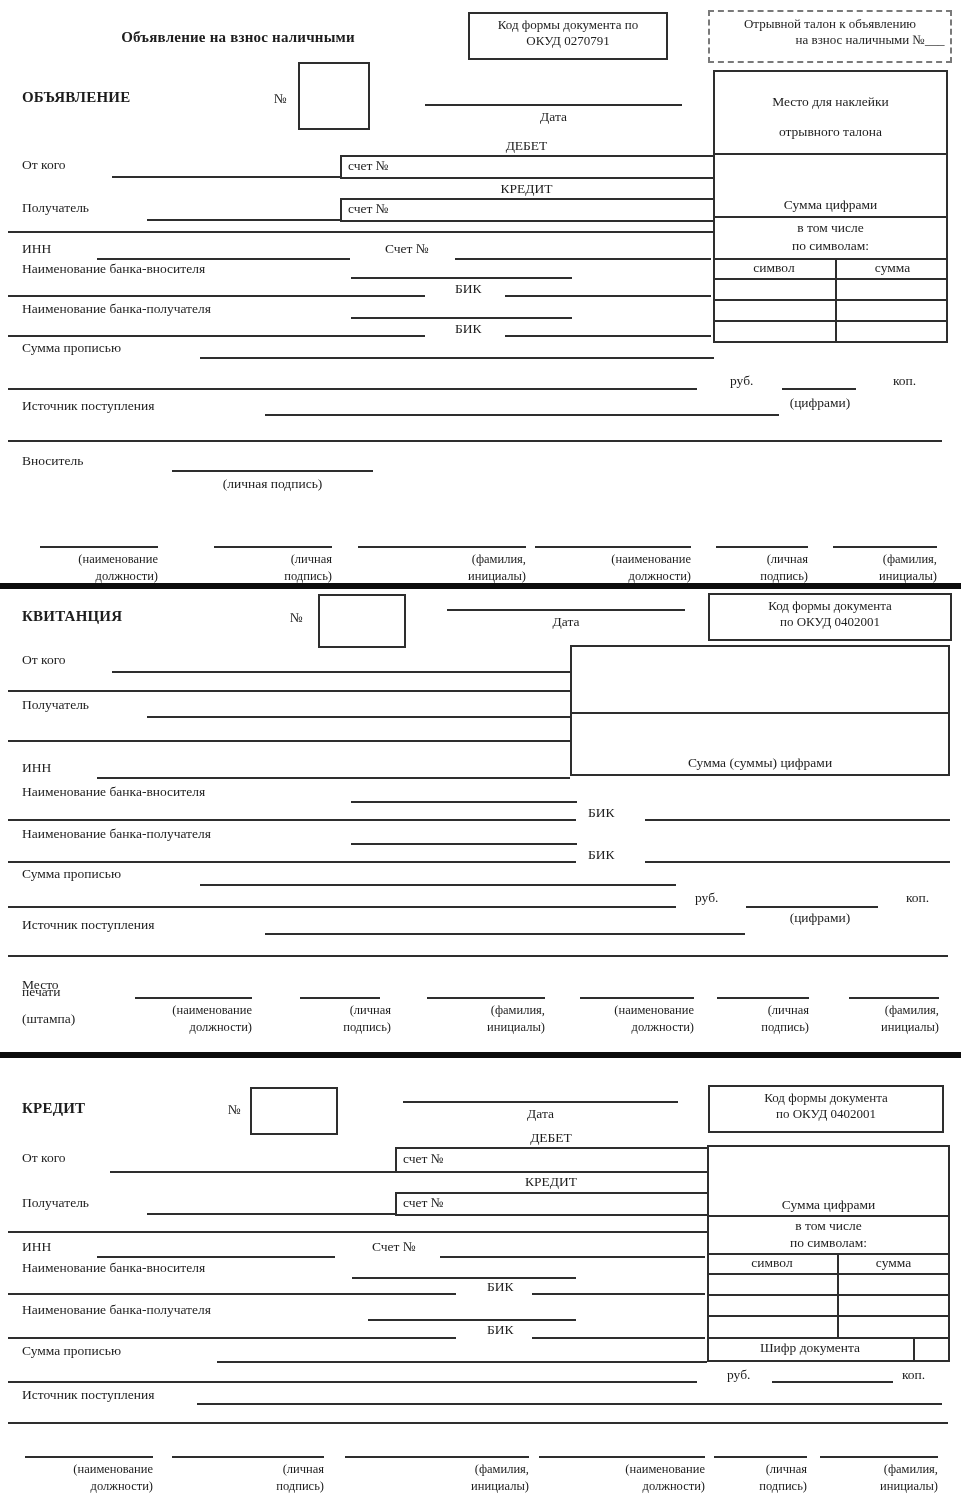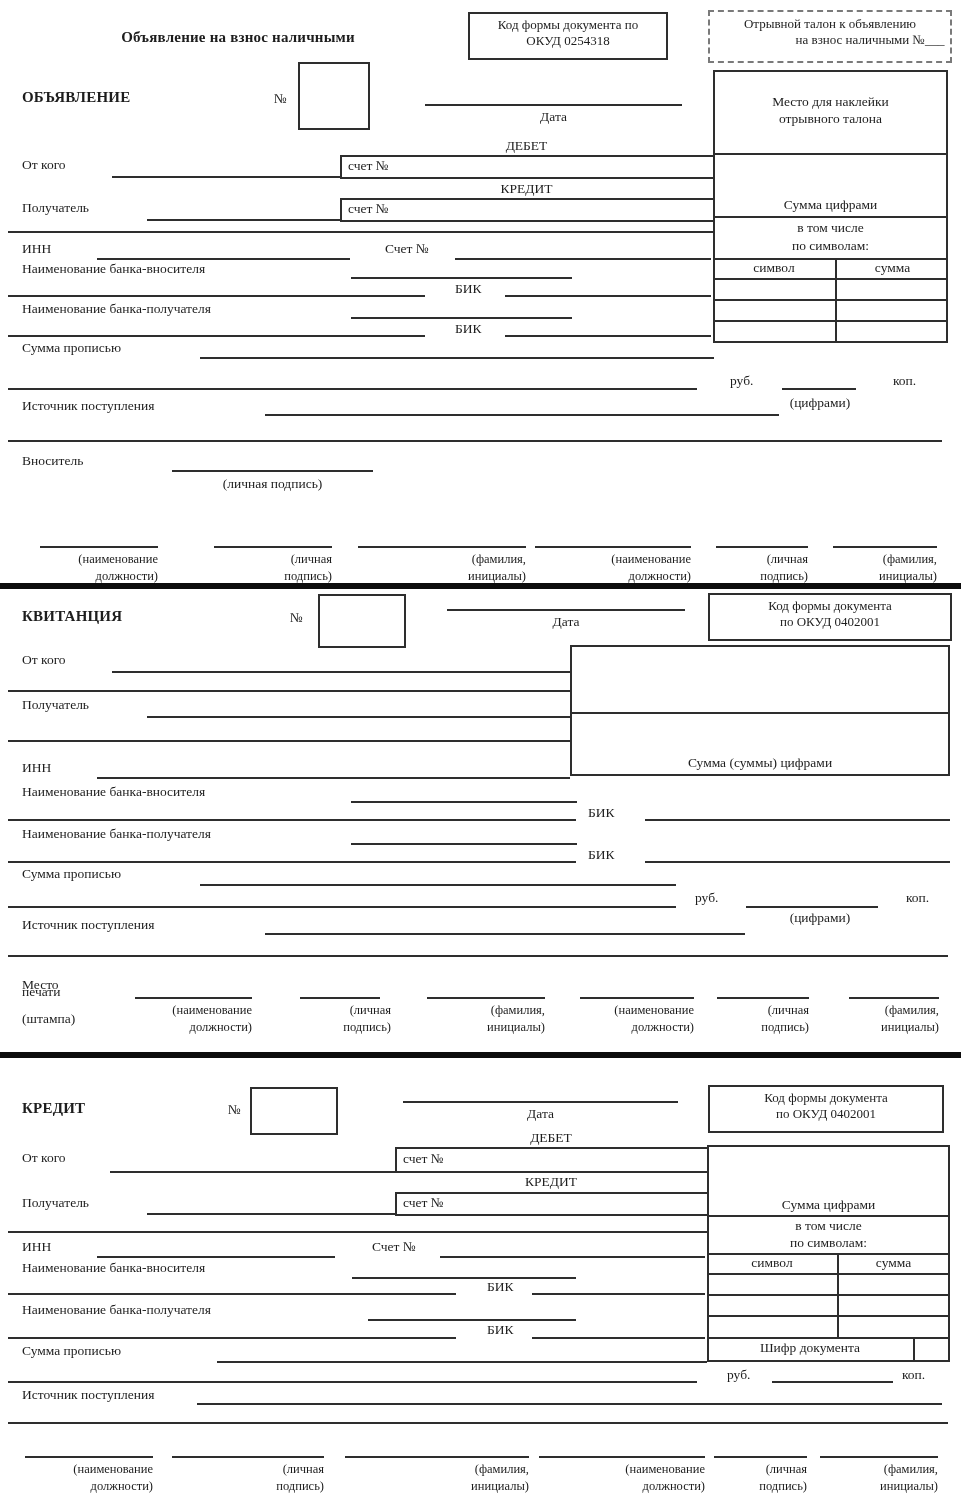--- a/index.html
+++ b/index.html
@@ -22,35 +22,35 @@
 </style>
 </head>
 <body>
 
 <div class="page">
 
   <div class="t bold big ctr" style="left:82px;top:28px;width:312px">Объявление на взнос наличными</div>
 
   <div class="bx" style="left:468px;top:12px;width:200px;height:48px"></div>
   <div class="t sm ctr" style="left:468px;top:17px;width:200px">Код формы документа по</div>
-  <div class="t sm ctr" style="left:468px;top:33px;width:200px">ОКУД 0254318</div>
+  <div class="t sm ctr" style="left:468px;top:33px;width:200px">ОКУД 0270791</div>
 
   <div class="bx dashed" style="left:708px;top:10px;width:244px;height:53px"></div>
   <div class="t sm ctr" style="left:708px;top:16px;width:244px">Отрывной талон к объявлению</div>
   <div class="t sm ctr" style="left:748px;top:32px;width:244px">на взнос наличными №___</div>
 
   <div class="t bold big" style="left:22px;top:88px">ОБЪЯВЛЕНИЕ</div>
   <div class="t" style="left:274px;top:91px">№</div>
   <div class="bx" style="left:298px;top:62px;width:72px;height:68px"></div>
   <div class="ln" style="left:425px;top:104px;width:257px"></div>
   <div class="t ctr" style="left:425px;top:109px;width:257px">Дата</div>
 
   <div class="bx" style="left:713px;top:70px;width:235px;height:85px"></div>
   <div class="t ctr" style="left:713px;top:94px;width:235px">Место для наклейки</div>
-  <div class="t ctr" style="left:713px;top:111px;width:235px">отрывного талона</div>
+  <div class="t ctr" style="left:713px;top:124px;width:235px">отрывного талона</div>
 
   <div class="t ctr" style="left:340px;top:138px;width:373px">ДЕБЕТ</div>
   <div class="bx" style="left:340px;top:155px;width:375px;height:24px"></div>
   <div class="t" style="left:348px;top:158px">счет №</div>
   <div class="t" style="left:22px;top:157px">От кого</div>
   <div class="ln" style="left:112px;top:176px;width:228px"></div>
 
   <div class="t ctr" style="left:340px;top:181px;width:373px">КРЕДИТ</div>
   <div class="bx" style="left:340px;top:198px;width:375px;height:24px"></div>
   <div class="t" style="left:348px;top:201px">счет №</div>

